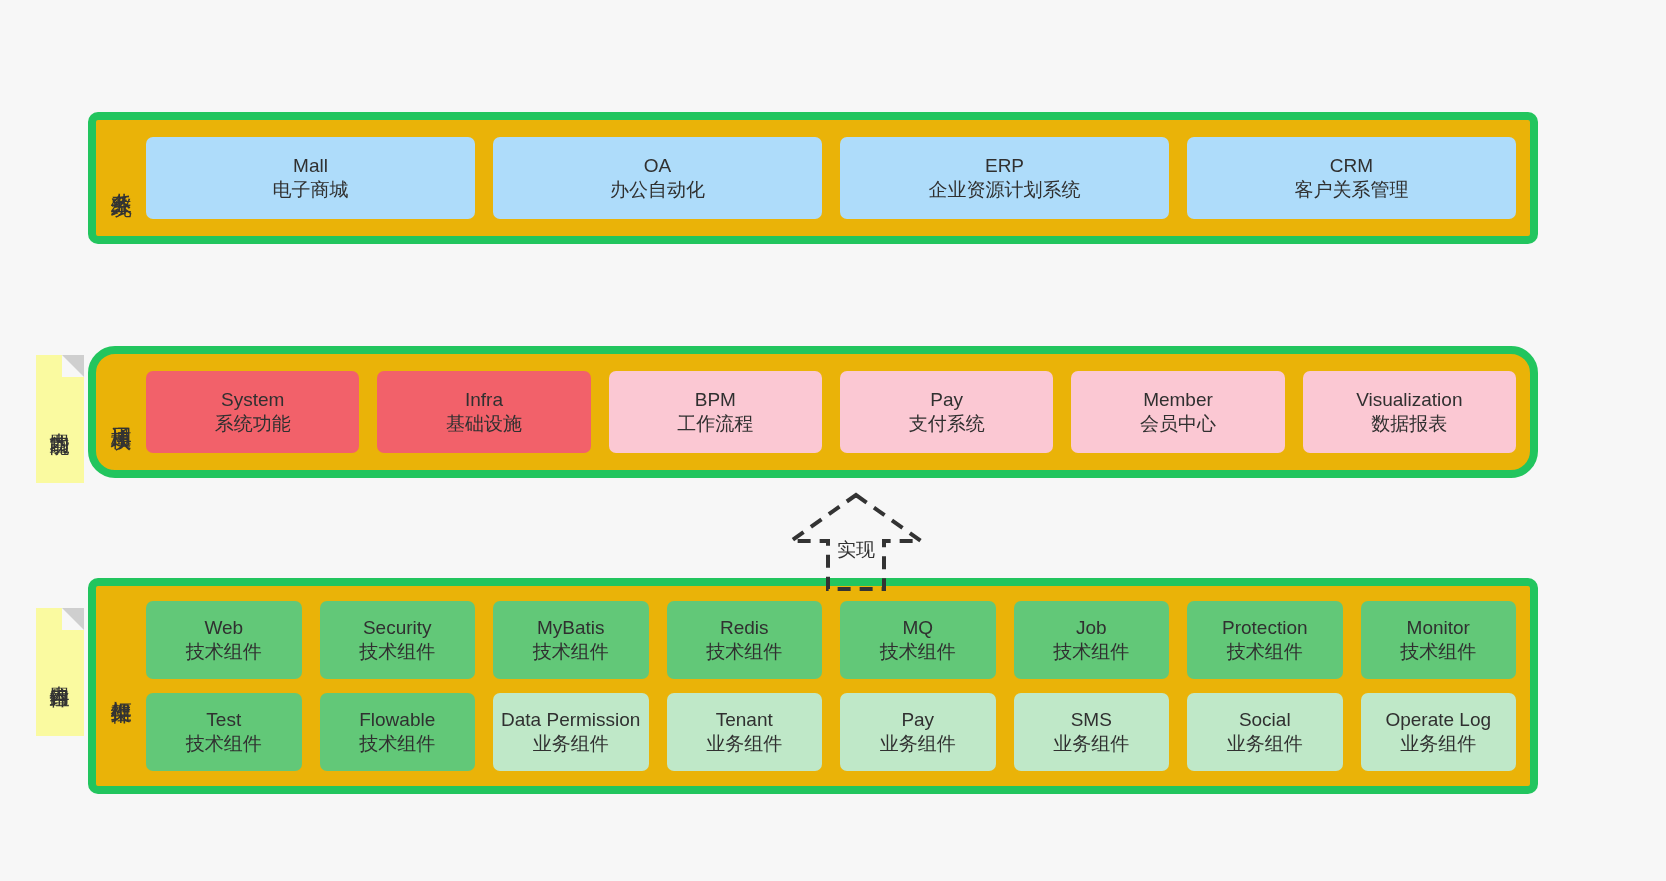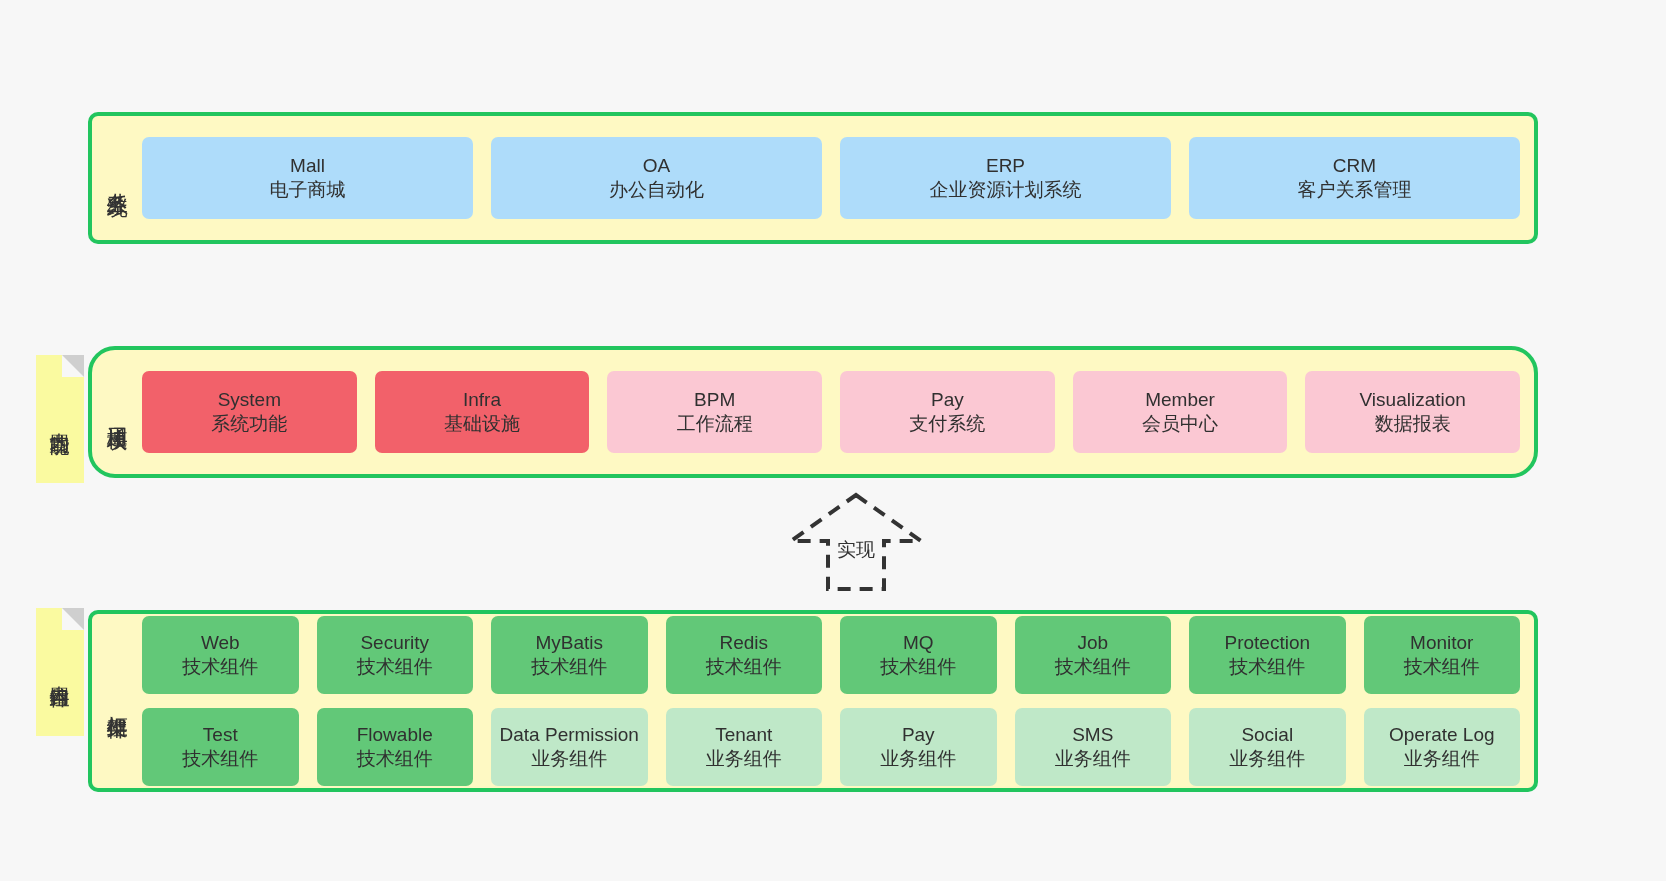--- a/index.html
+++ b/index.html
@@ -19,22 +19,22 @@
 
   #canvas {
     position: relative;
     width: 1666px;
     height: 881px;
   }
 
   
   .layer {
     position: absolute;
-    background: #fef9c3;
-    border: 4px solid #22c55e;
+    background: #eab308;
+    border: 8px solid #22c55e;
     border-radius: 10px;
     box-sizing: border-box;
     display: flex;
     align-items: stretch;
   }
 
   
   .layer-label {
     writing-mode: vertical-rl;
     text-orientation: upright;
@@ -213,21 +213,21 @@
     <svg viewBox="0 0 170 105" xmlns="http://www.w3.org/2000/svg">
       <path d="M 85 6 L 150 52 L 113 52 L 113 100 L 57 100 L 57 52 L 20 52 Z" fill="none" stroke="#333333" stroke-width="4" stroke-dasharray="13 9" stroke-linejoin="miter"></path>
     </svg>
     <div class="conn-label">实现</div>
   </div>
 
   <div class="sticky" style="left:36px; top:608px; width:48px; height:128px;">
     <span>内置组件</span>
   </div>
 
-  <div class="layer" id="layer-framework" style="left:88px; top:610px; width:1450px; height:182px;">
+  <div class="layer" id="layer-framework" style="left:88px; top:578px; width:1450px; height:216px;">
     <div class="layer-label">框架组件</div>
     <div class="layer-body">
       <div class="row" id="row-fw1">
           <div class="card h-comp c-green">
             <div class="t-en">Web</div>
             <div class="t-cn">技术组件</div>
           </div>
           <div class="card h-comp c-green">
             <div class="t-en">Security</div>
             <div class="t-cn">技术组件</div>

